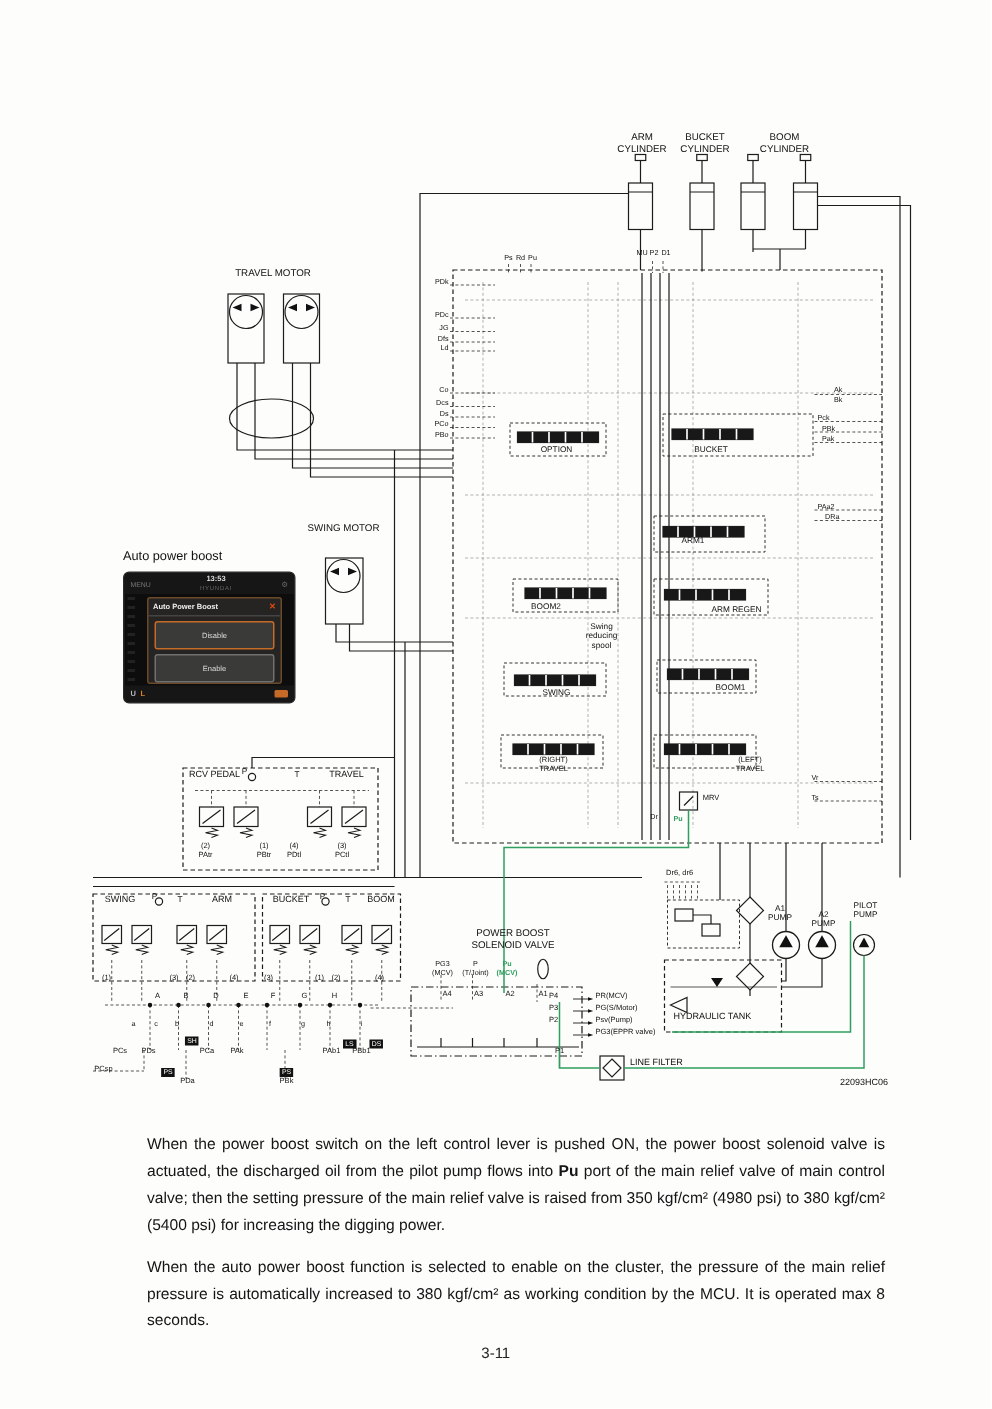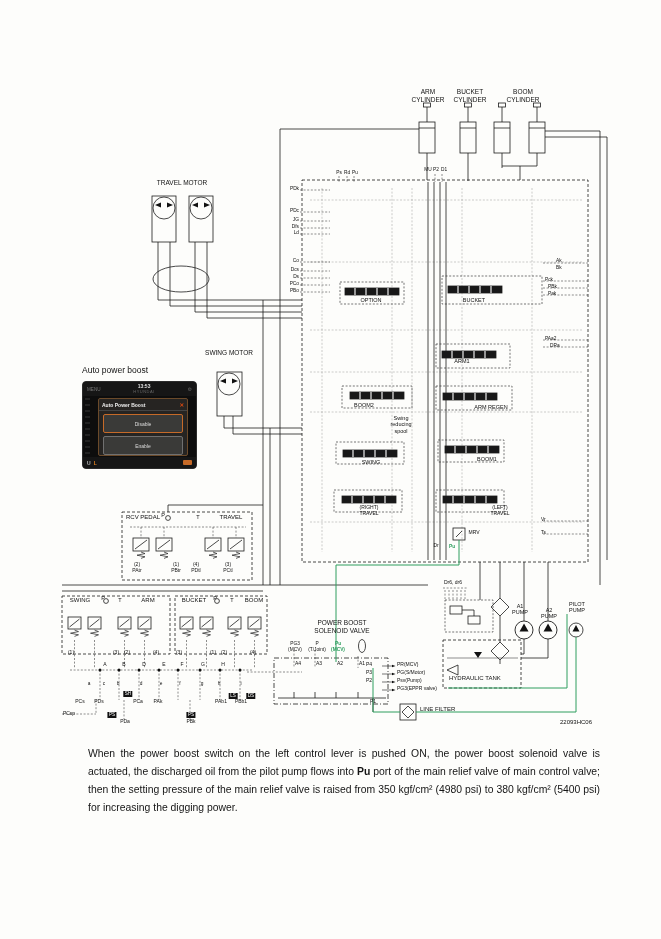--- a/index.html
+++ b/index.html
@@ -43,21 +43,21 @@
           color:#ddd;font-size:5px;}
   .cl-btn-active{border:1.5px solid #c66a28;}
   .cl-bottom{position:absolute;left:0;right:0;bottom:0;height:11px;background:#161616;
              display:flex;align-items:center;gap:3px;padding:0 4px;}
   .cl-u{color:#bbb;font-size:5px;font-weight:bold;}
   .cl-l{color:#e08020;font-size:5px;font-weight:bold;}
   .cl-bico{margin-left:auto;width:9px;height:5px;background:#c66a28;border-radius:1px;}
   
   .bodytext{position:absolute;left:88px;top:745px;width:512px;font-size:10.4px;
             line-height:17.9px;text-align:justify;color:#151515;}
-  .bodytext p{margin:0;}
+  .bodytext p{margin:10px;}
   .pageno{position:absolute;left:0;right:0;top:897px;text-align:center;font-size:10px;color:#222;}
 </style>
 </head>
 <body>
 
 <div class="page">
 
   <div id="diagram">
     <svg class="schem" width="661" height="939" viewBox="0 0 661 939">
       <defs>
@@ -442,15 +442,17 @@
     <div class="lbl f55" style="left:549px;top:607px">A2
 PUMP</div>
     <div class="lbl f55" style="left:577px;top:601px">PILOT
 PUMP</div>
 
     <div class="lbl lr" style="left:592px;top:719px">22093HC06</div>
   </div>
 
   <div class="bodytext">
     <p><span>When the power boost switch on the left control lever is pushed ON, the power boost solenoid valve is actuated, the discharged oil from the pilot pump flows into </span><b>Pu</b><span> port of the main relief valve of main control valve; then the setting pressure of the main relief valve is raised from 350 kgf/cm² (4980 psi) to 380 kgf/cm² (5400 psi) for increasing the digging power.</span></p>
+    <p>When the auto power boost function is selected to enable on the cluster, the pressure of the main relief pressure is automatically increased to 380 kgf/cm² as working condition by the MCU. It is operated max 8 seconds.</p>
   </div>
 
+  <div class="pageno">3-11</div>
 </div>
 
 </body></html>

